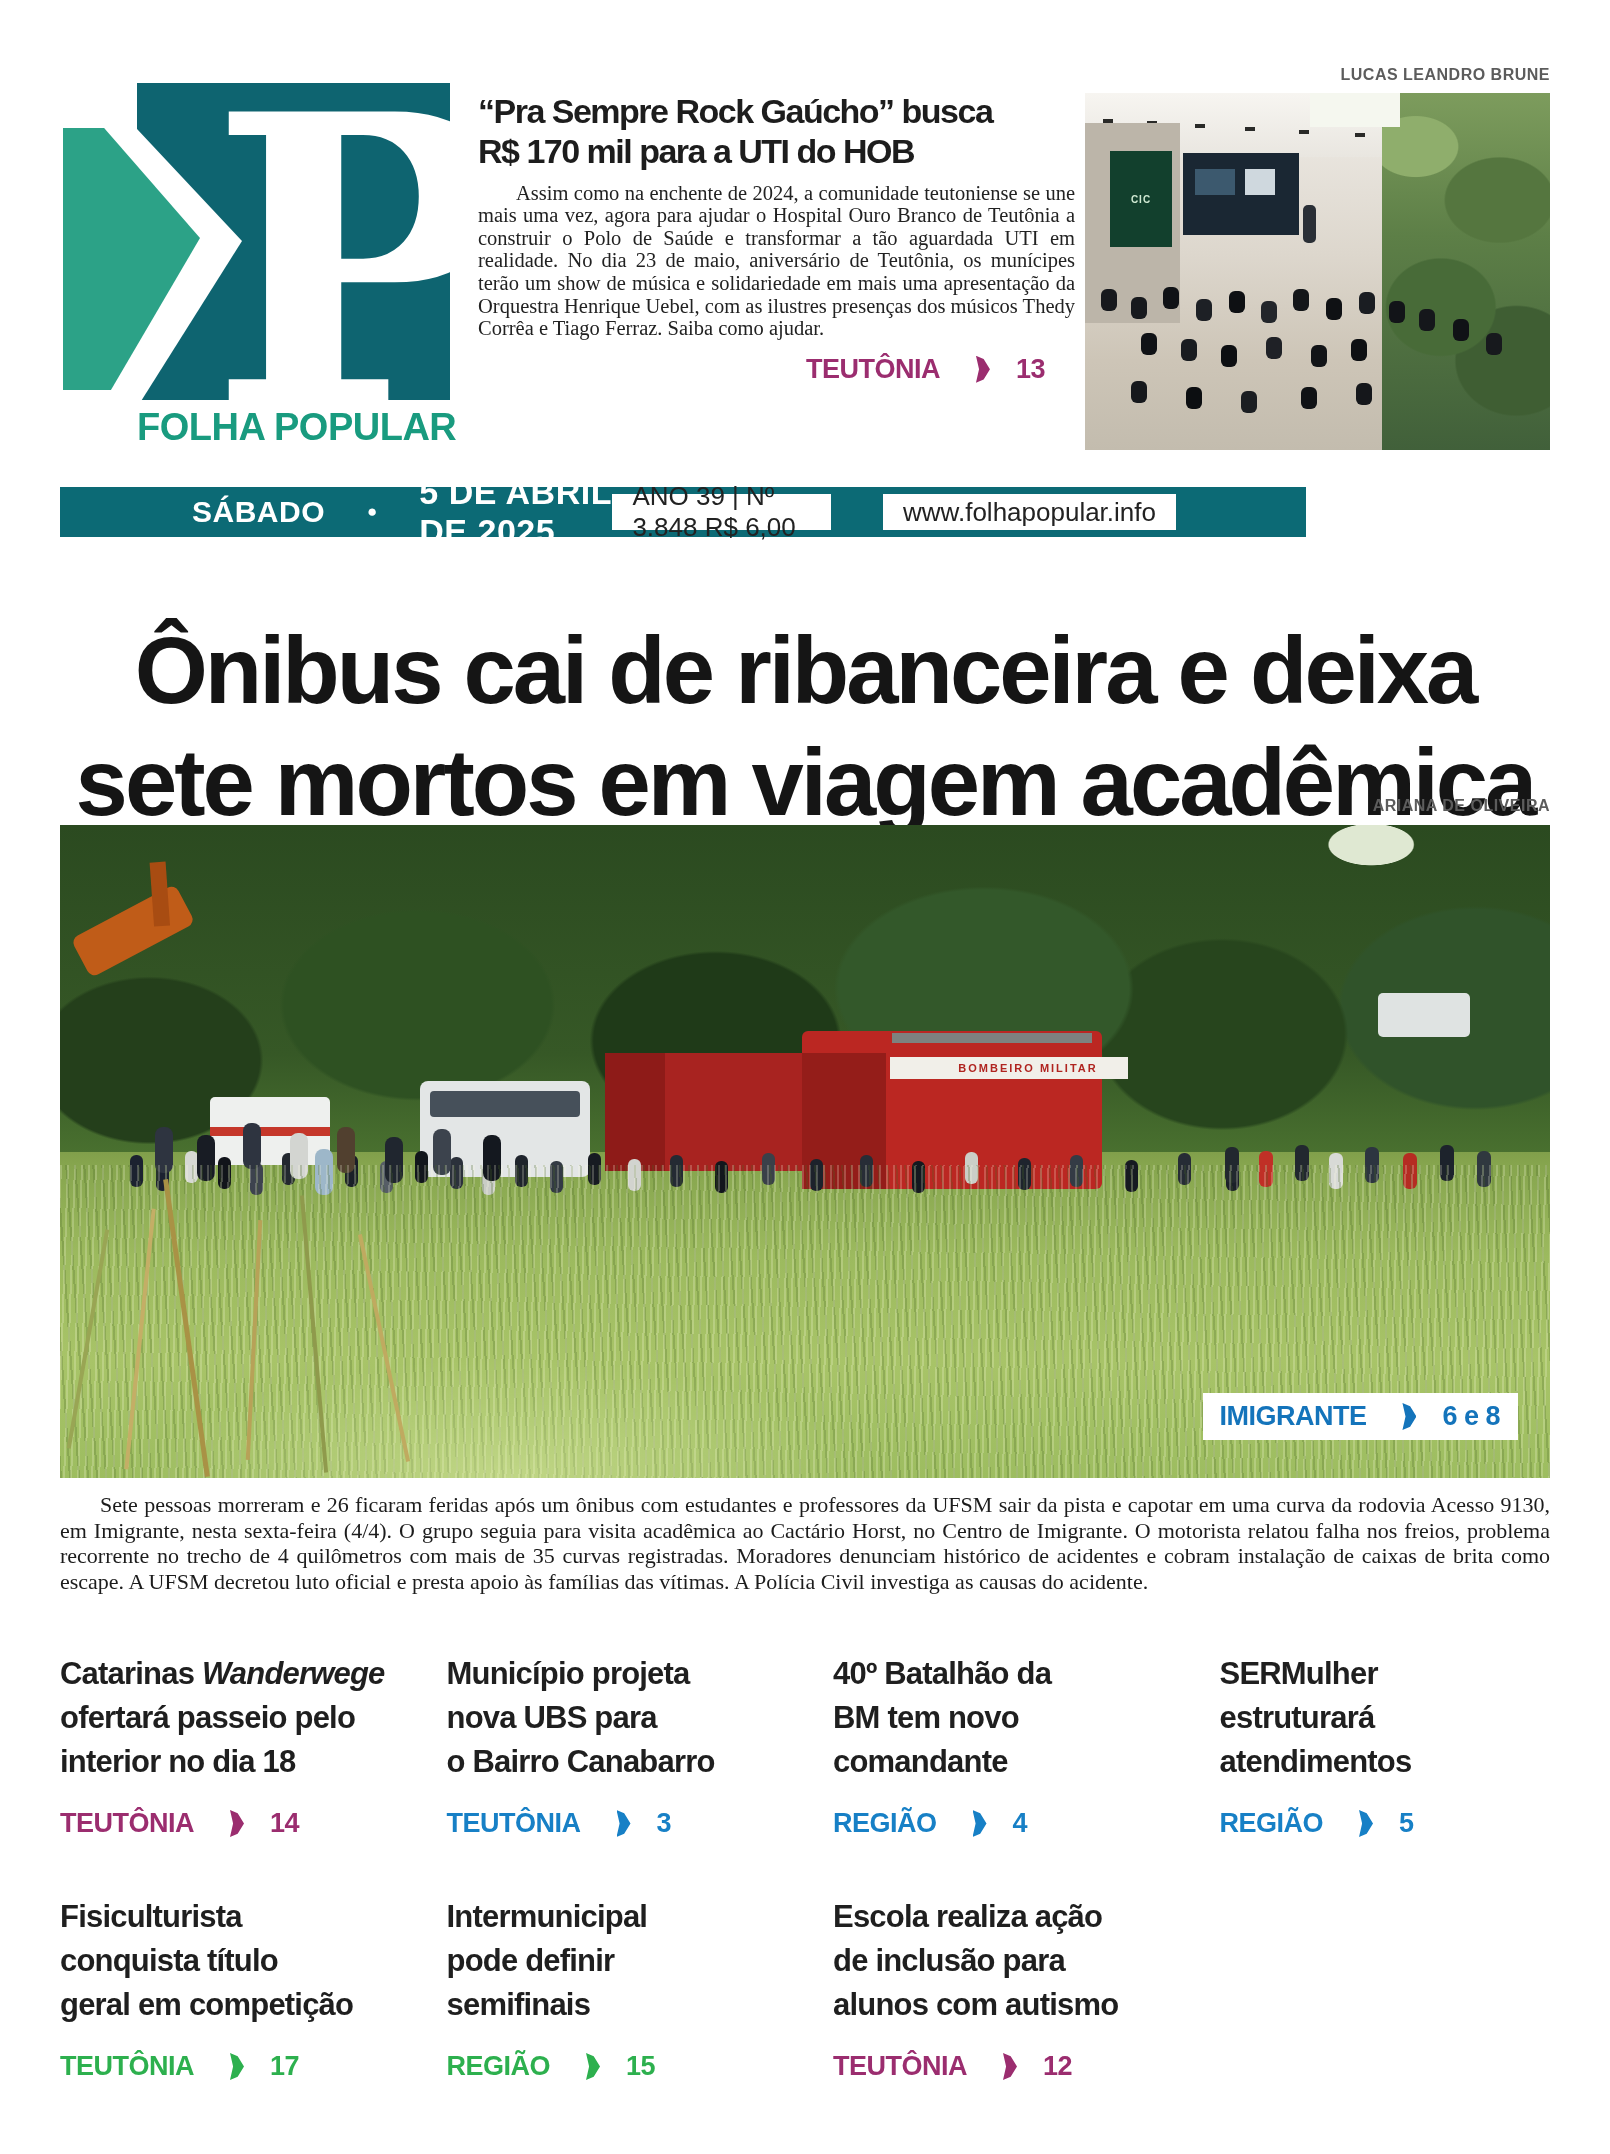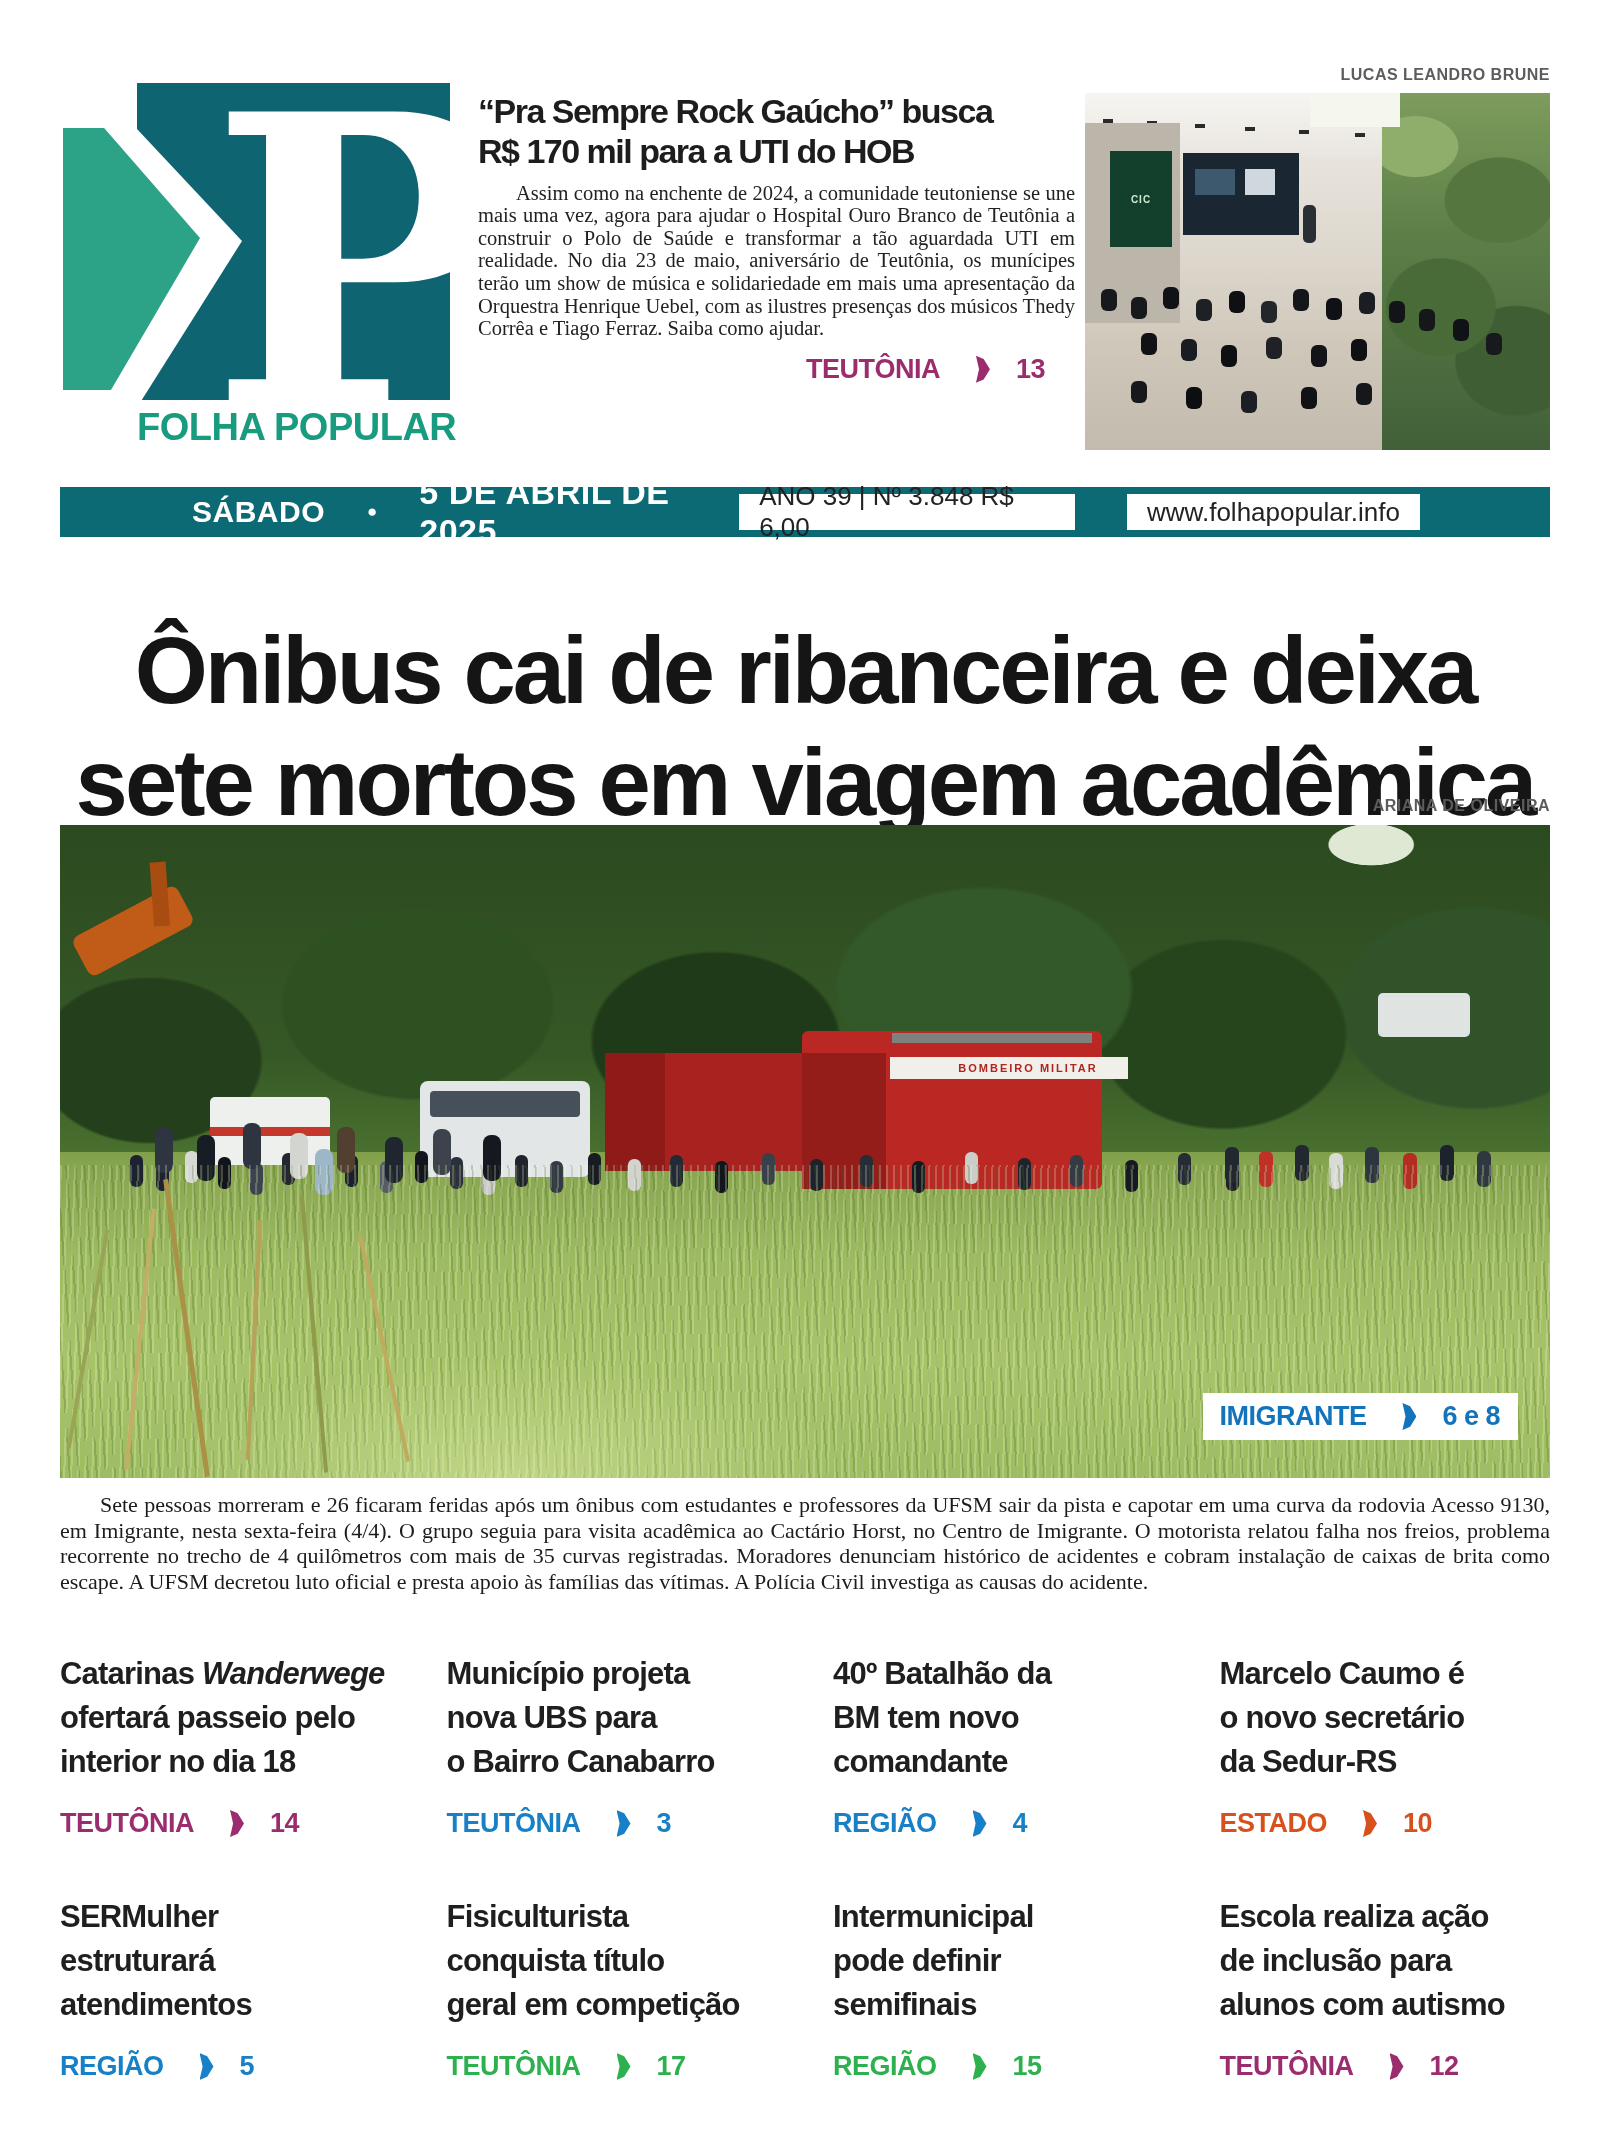--- a/index.html
+++ b/index.html
@@ -57,21 +57,21 @@
   .tp-light{position:absolute;right:150px;top:0;width:90px;height:34px;background:#f5f7ef;}
   .tp-speaker{position:absolute;left:218px;top:112px;width:13px;height:38px;background:#2a2f36;border-radius:5px;}
   .tp-crowd{position:absolute;left:16px;top:196px;width:16px;height:22px;border-radius:6px;background:#17191d;
       box-shadow:30px 8px #17191d,62px -2px #101216,95px 10px #1d2025,128px 2px #0e1013,160px 12px #23262b,
       192px 0 #141619,225px 9px #0f1114,258px 3px #1a1d22,288px 12px #121418,
       40px 44px #101216,80px 50px #191c20,120px 56px #0d0f12,165px 48px #1f2126,210px 56px #121417,250px 50px #0e1013,
       30px 92px #16181c,85px 98px #0c0e11,140px 102px #1b1e22,200px 98px #101215,255px 94px #15171b,
       318px 20px #15171b,352px 30px #101216,385px 44px #17191d;}
 
   
-  .date-bar{position:absolute;left:60px;top:487px;width:1490px;height:50px;background:#0C6A75;
+  .date-bar{position:absolute;left:60px;top:487px;width:1246px;height:50px;background:#0C6A75;
       display:flex;align-items:center;color:#fff;}
   .db-day{margin-left:132px;font-size:30px;font-weight:800;letter-spacing:0.5px;}
   .db-sep{margin:0 42px;font-size:17px;}
   .db-date{font-size:34px;font-weight:800;letter-spacing:0.5px;}
   .db-box{background:#fff;color:#222;font-size:26px;height:36px;display:flex;align-items:center;
       padding:0 20px;}
   .db-edition{margin-left:auto;}
   .db-site{margin-left:52px;margin-right:130px;}
 
   
@@ -263,30 +263,20 @@
       <h3>40º Batalhão da
 BM tem novo
 comandante</h3>
       <div class="tag" style="color: rgb(23, 128, 198);">
         <span>REGIÃO</span>
         <span class="tag-arrow"></span>
         <span>4</span>
       </div>
     </div>
 
-    <div class="teaser">
-      <h3>Marcelo Caumo é
-o novo secretário
-da Sedur-RS</h3>
-      <div class="tag" style="color: rgb(216, 81, 28);">
-        <span>ESTADO</span>
-        <span class="tag-arrow"></span>
-        <span>10</span>
-      </div>
-    </div>
 
     <div class="teaser">
       <h3>SERMulher
 estruturará
 atendimentos</h3>
       <div class="tag" style="color: rgb(23, 128, 198);">
         <span>REGIÃO</span>
         <span class="tag-arrow"></span>
         <span>5</span>
       </div>

